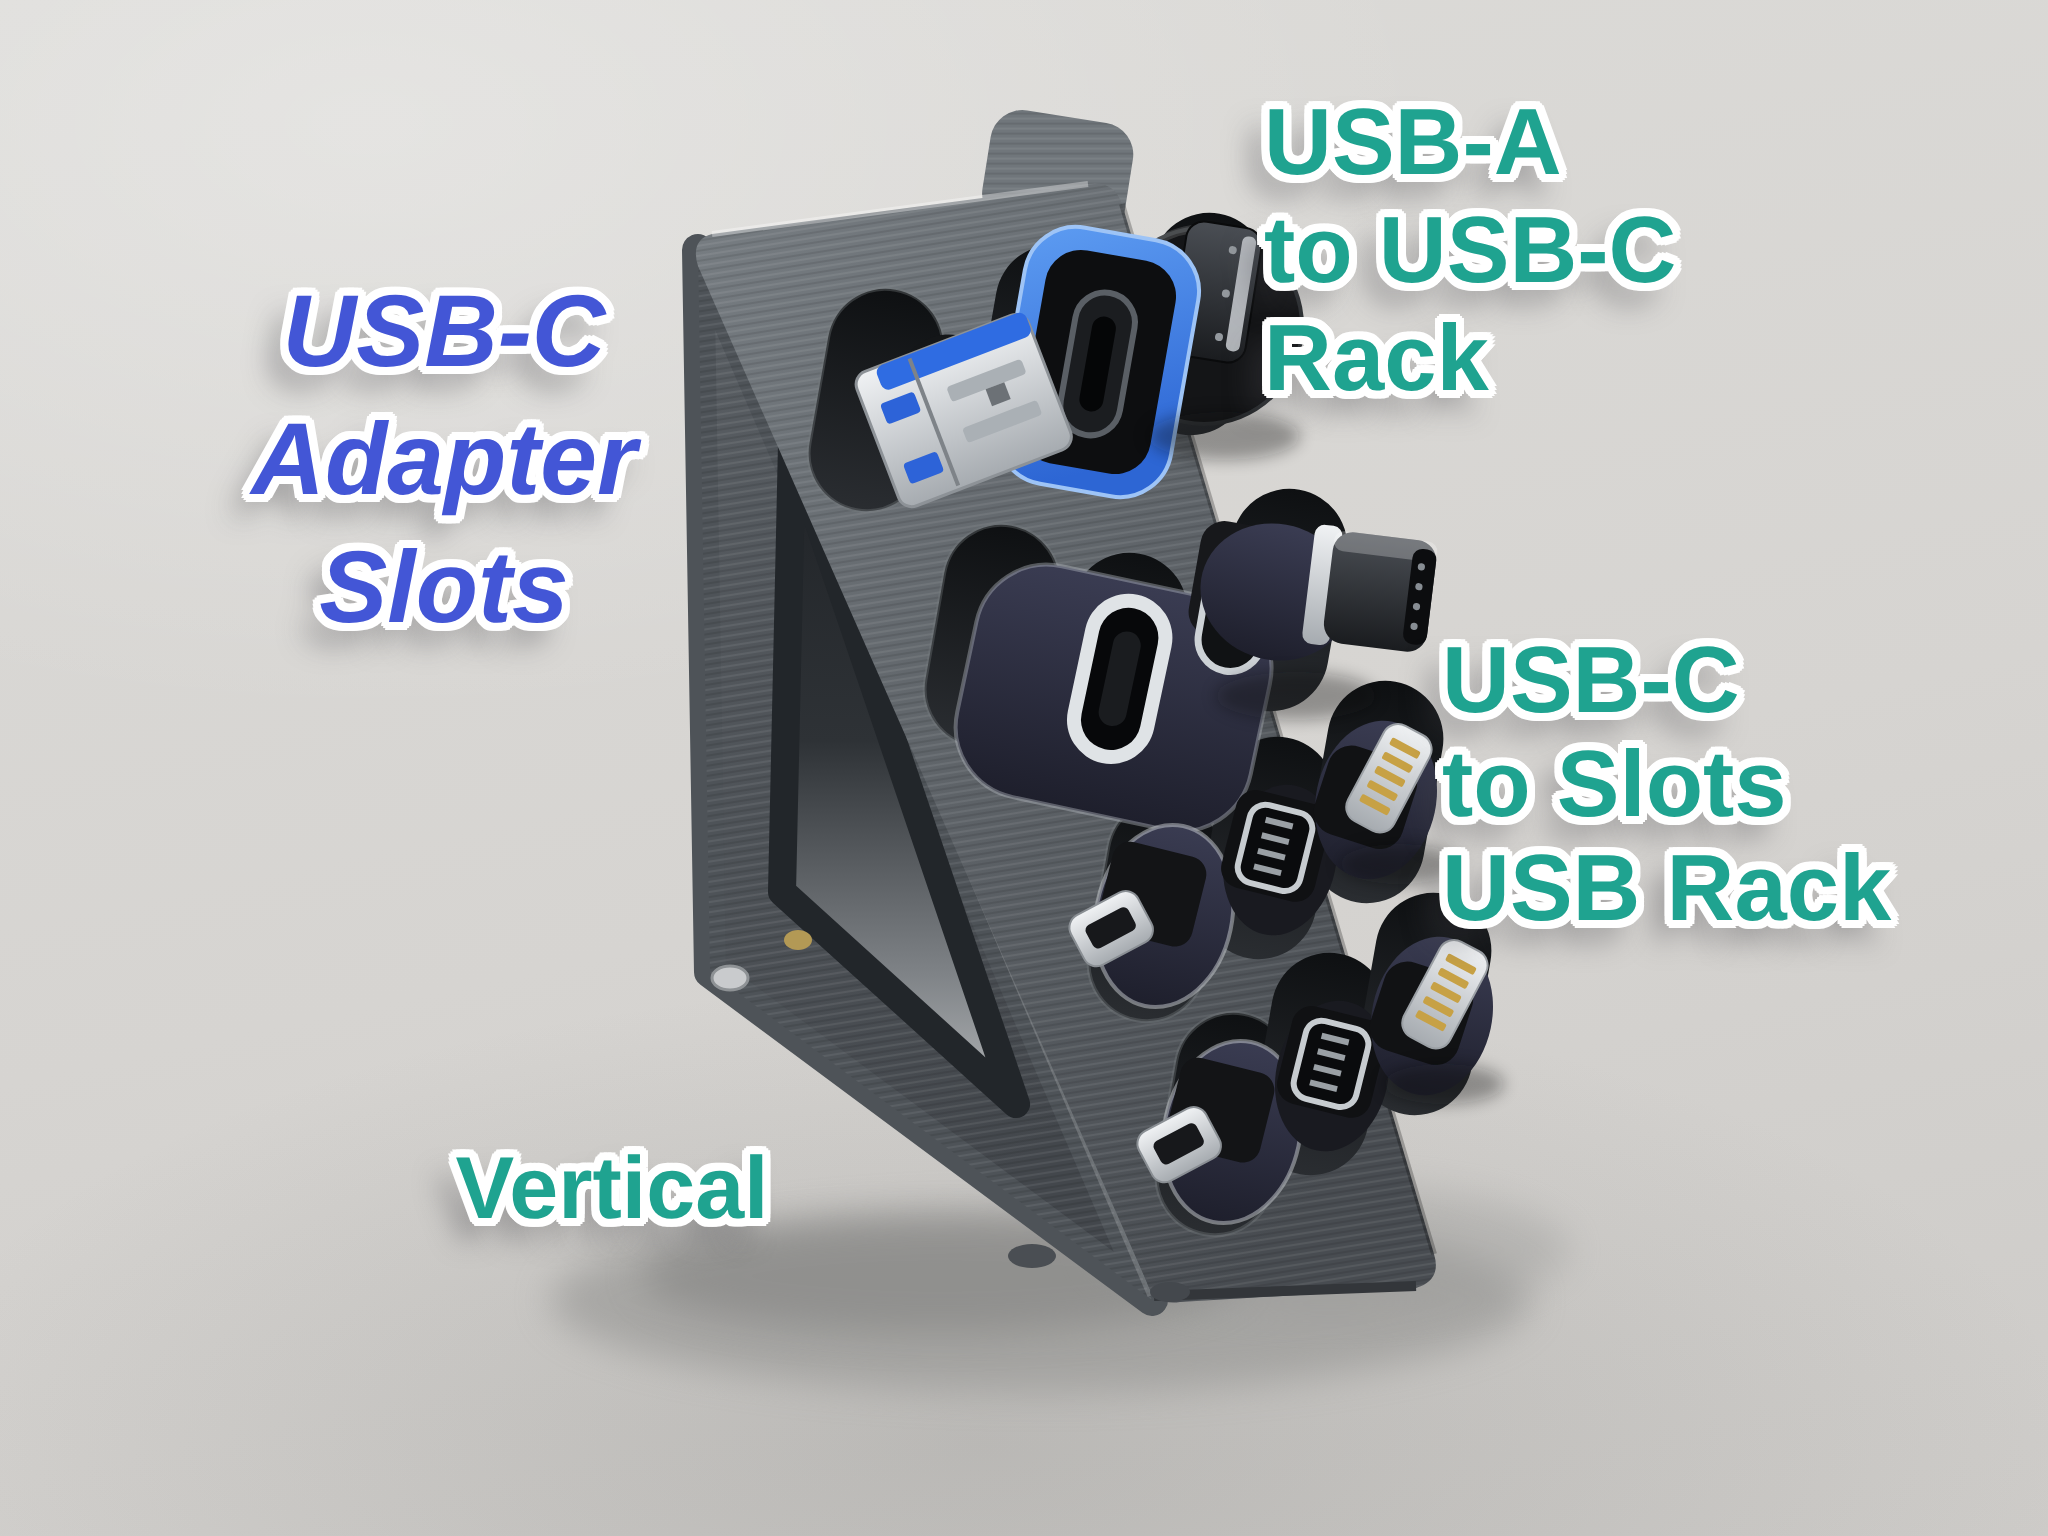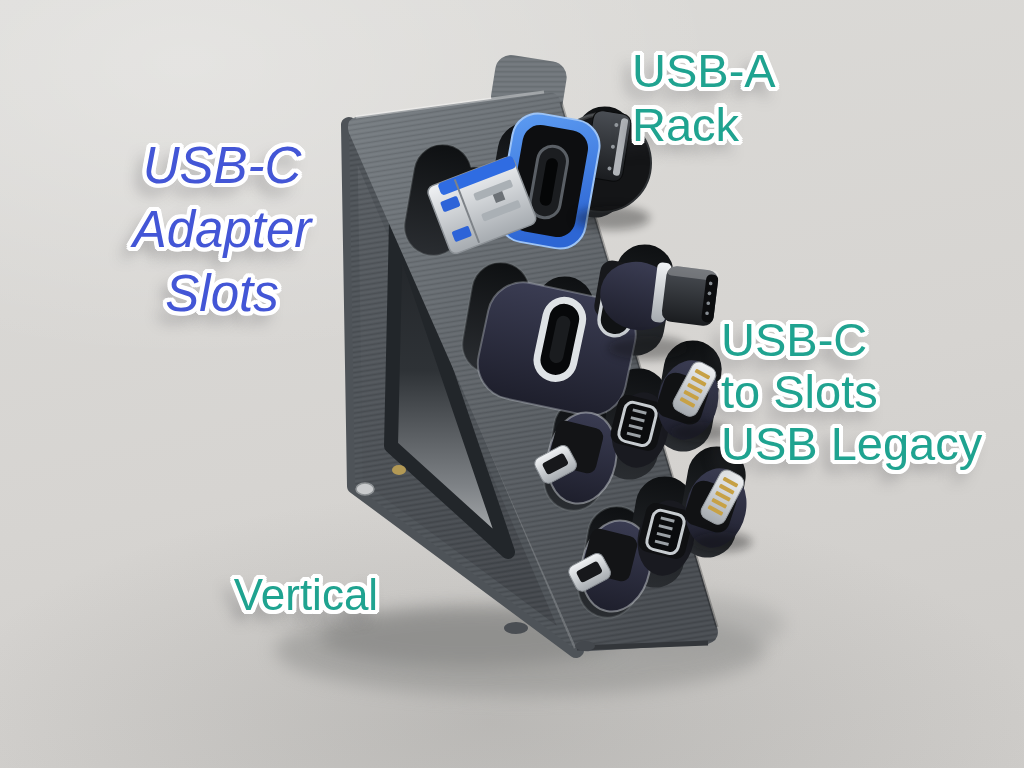--- a/index.html
+++ b/index.html
@@ -6,21 +6,21 @@
   .scene{
     position:relative;width:1024px;height:768px;overflow:hidden;
     background:
       radial-gradient(900px 500px at 18% 8%, rgba(255,255,255,.28), rgba(255,255,255,0) 60%),
       radial-gradient(760px 320px at 48% 94%, rgba(105,105,103,.22), rgba(105,105,103,0) 72%),
       linear-gradient(168deg,#dcdbd8,#d6d4d1 55%,#cdcbc8);
     font-family:"Liberation Sans", sans-serif;
   }
   .scene svg{position:absolute;left:0;top:0;}
   .label{
-    position:absolute;font-weight:normal;white-space:nowrap;
+    position:absolute;font-weight:bold;white-space:nowrap;
     text-shadow:
       -4px 0 0 #fff, 4px 0 0 #fff, 0 -4px 0 #fff, 0 4px 0 #fff,
       -3px -3px 0 #fff, -3px 3px 0 #fff, 3px -3px 0 #fff, 3px 3px 0 #fff,
       -4px -2px 0 #fff, -4px 2px 0 #fff, 4px -2px 0 #fff, 4px 2px 0 #fff,
       -2px -4px 0 #fff, 2px -4px 0 #fff, -2px 4px 0 #fff, 2px 4px 0 #fff,
       -8px 10px 14px rgba(70,70,75,.55);
   }
   .title-label{left:96px;top:134px;width:252px;text-align:center;
     font-size:51px;line-height:64px;font-style:italic;color:#4356d6;}
   .teal{color:#1fa390;}
@@ -271,26 +271,27 @@
   </svg>
 
   <div class="label title-label">
     <div>USB-C</div>
     <div>Adapter</div>
     <div>Slots</div>
   </div>
 
   <div class="label teal tr-label">
     <div>USB-A</div>
+    <div>to USB-C</div>
     <div>Rack</div>
   </div>
 
   <div class="label teal mr-label">
     <div>USB-C</div>
     <div>to Slots</div>
-    <div>USB Legacy</div>
+    <div>USB Rack</div>
   </div>
 
   <div class="label teal bl-label">
     <div>Vertical</div>
   </div>
 
 </div>
 
 </body></html>

